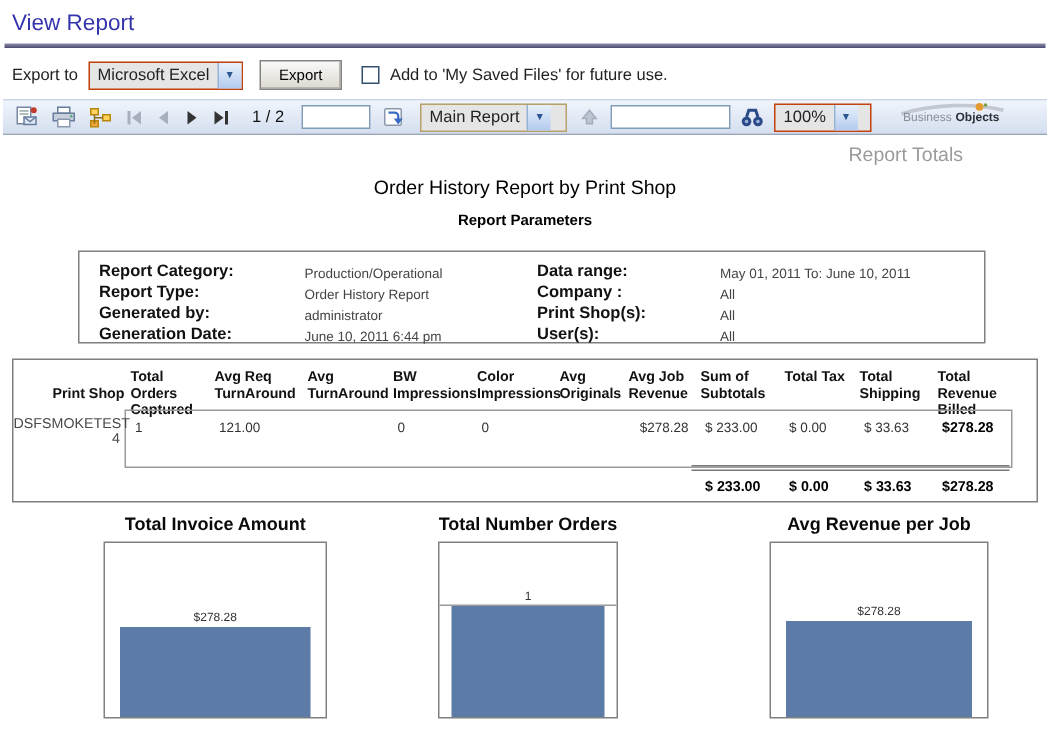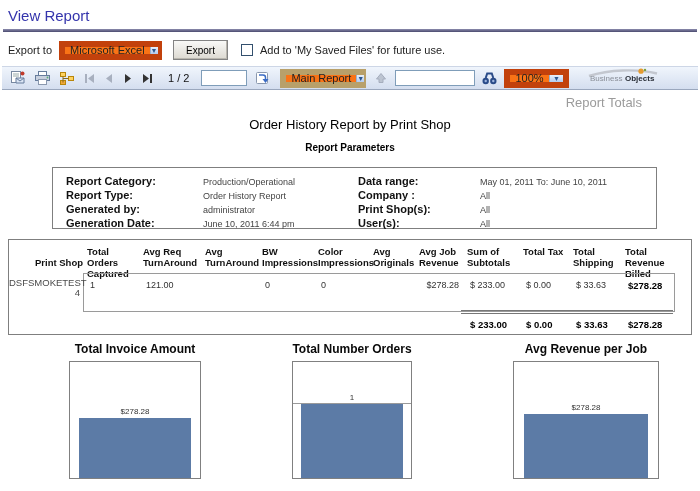--- a/index.html
+++ b/index.html
@@ -3,21 +3,21 @@
 <meta charset="utf-8">
 <style>
   * { box-sizing: border-box; margin:0; padding:0; }
   html,body { width:700px; height:491px; overflow:hidden; background:#fff;
               font-family:"Liberation Sans", sans-serif; color:#222; }
   
   .view-title { margin:7px 0 0 8px; font-size:15px; color:#3434ac; font-weight:normal; }
   .rule { height:3px; margin:5px 3px 0 3px; background:linear-gradient(#8c8cae,#4a4a6e); }
   
   .export-row { display:flex; align-items:center; margin:8px 0 0 8px; gap:7px; font-size:11px; }
-  .fake-select { display:inline-flex; align-items:center; background:#f97316; border:6px solid #c2410c; height:19px; font-size:11px; }
+  .fake-select { display:inline-flex; align-items:center; background:#e5e5e5; border:1px solid #c2410c; height:19px; font-size:11px; }
   .fake-select .txt { padding:0 5px; white-space:nowrap; }
   .dd-btn { width:16px; align-self:stretch; display:flex; align-items:center; justify-content:center;
             background:linear-gradient(#e8f0fc,#b3cbee); border-left:1px solid #96b2d4; color:#2d5790; font-size:7px; }
   .btn { font-size:10px; height:20px; padding:1px 12px; background:linear-gradient(#f9f9f7,#dcd9d1);
          border:1px solid #838383; box-shadow:inset -1px -1px 0 #b9b6ae; cursor:default; }
   .cb { width:12px; height:12px; background:#fff; border:1px solid #33506e; display:inline-block; }
   
   .toolbar { display:flex; align-items:center; gap:4px; height:24px; margin:6px 2px 0 2px; padding:0 5px;
              background:linear-gradient(#f0f5fc,#d4deef); border-top:1px solid #cdd6e6; border-bottom:1px solid #9aa7bd; }
   .tb-ico { width:21px; height:19px; display:flex; align-items:center; justify-content:center; }
@@ -130,21 +130,21 @@
   </span>
   <span class="pgind">1 / 2</span>
   <input class="tb-input" style="width: 46px;" value="">
   <span class="tb-ico">
     <svg width="16" height="16">
         <rect x="2.5" y="2.5" width="11" height="11" rx="1" fill="#fff" stroke="#8a98ae"></rect>
         <path d="M5 5 h4 a2.5 2.5 0 0 1 2.5 2.5 v2" fill="none" stroke="#3a6bc4" stroke-width="1.5"></path>
         <path d="M8.5 9 h6 l-3 4 z" fill="#3a6bc4"></path>
       </svg>
   </span>
-  <span class="fake-select sel-main" style="width:86px">
+  <span class="fake-select sel-main" style="width:98px">
     <span class="txt">Main Report</span>
     <span class="dd-btn">▼</span>
   </span>
   <span class="tb-ico">
     <svg width="12" height="12">
         <path d="M6 1.5 L10.5 7 H8 V10.5 H4 V7 H1.5 Z" fill="#bcc4d1" stroke="#a5adbd"></path>
       </svg>
   </span>
   <input class="tb-input" style="width: 80px;" value="">
   <span class="tb-ico">
@@ -250,21 +250,21 @@
     <span class="td"></span>
       <span class="td"></span>
     <span class="td">$ 233.00</span>
     <span class="td">$ 0.00</span>
     <span class="td">$ 33.63</span>
     <span class="td">$278.28</span>
   </div>
 </div>
 
 <div class="charts">
-  <div class="chart" style="left:69px;width:132px">
+  <div class="chart" style="left:69px;width:149px">
     <div class="chart-title">Total Invoice Amount</div>
     <div class="plot">
       <div class="bar-label" style="bottom: 62px;">$278.28</div>
       <div class="bar" style="height: 60px; background: rgb(92, 123, 166);"></div>
     </div>
 
   </div>
   <div class="chart" style="left:292px;width:120px">
     <div class="chart-title">Total Number Orders</div>
     <div class="plot">

